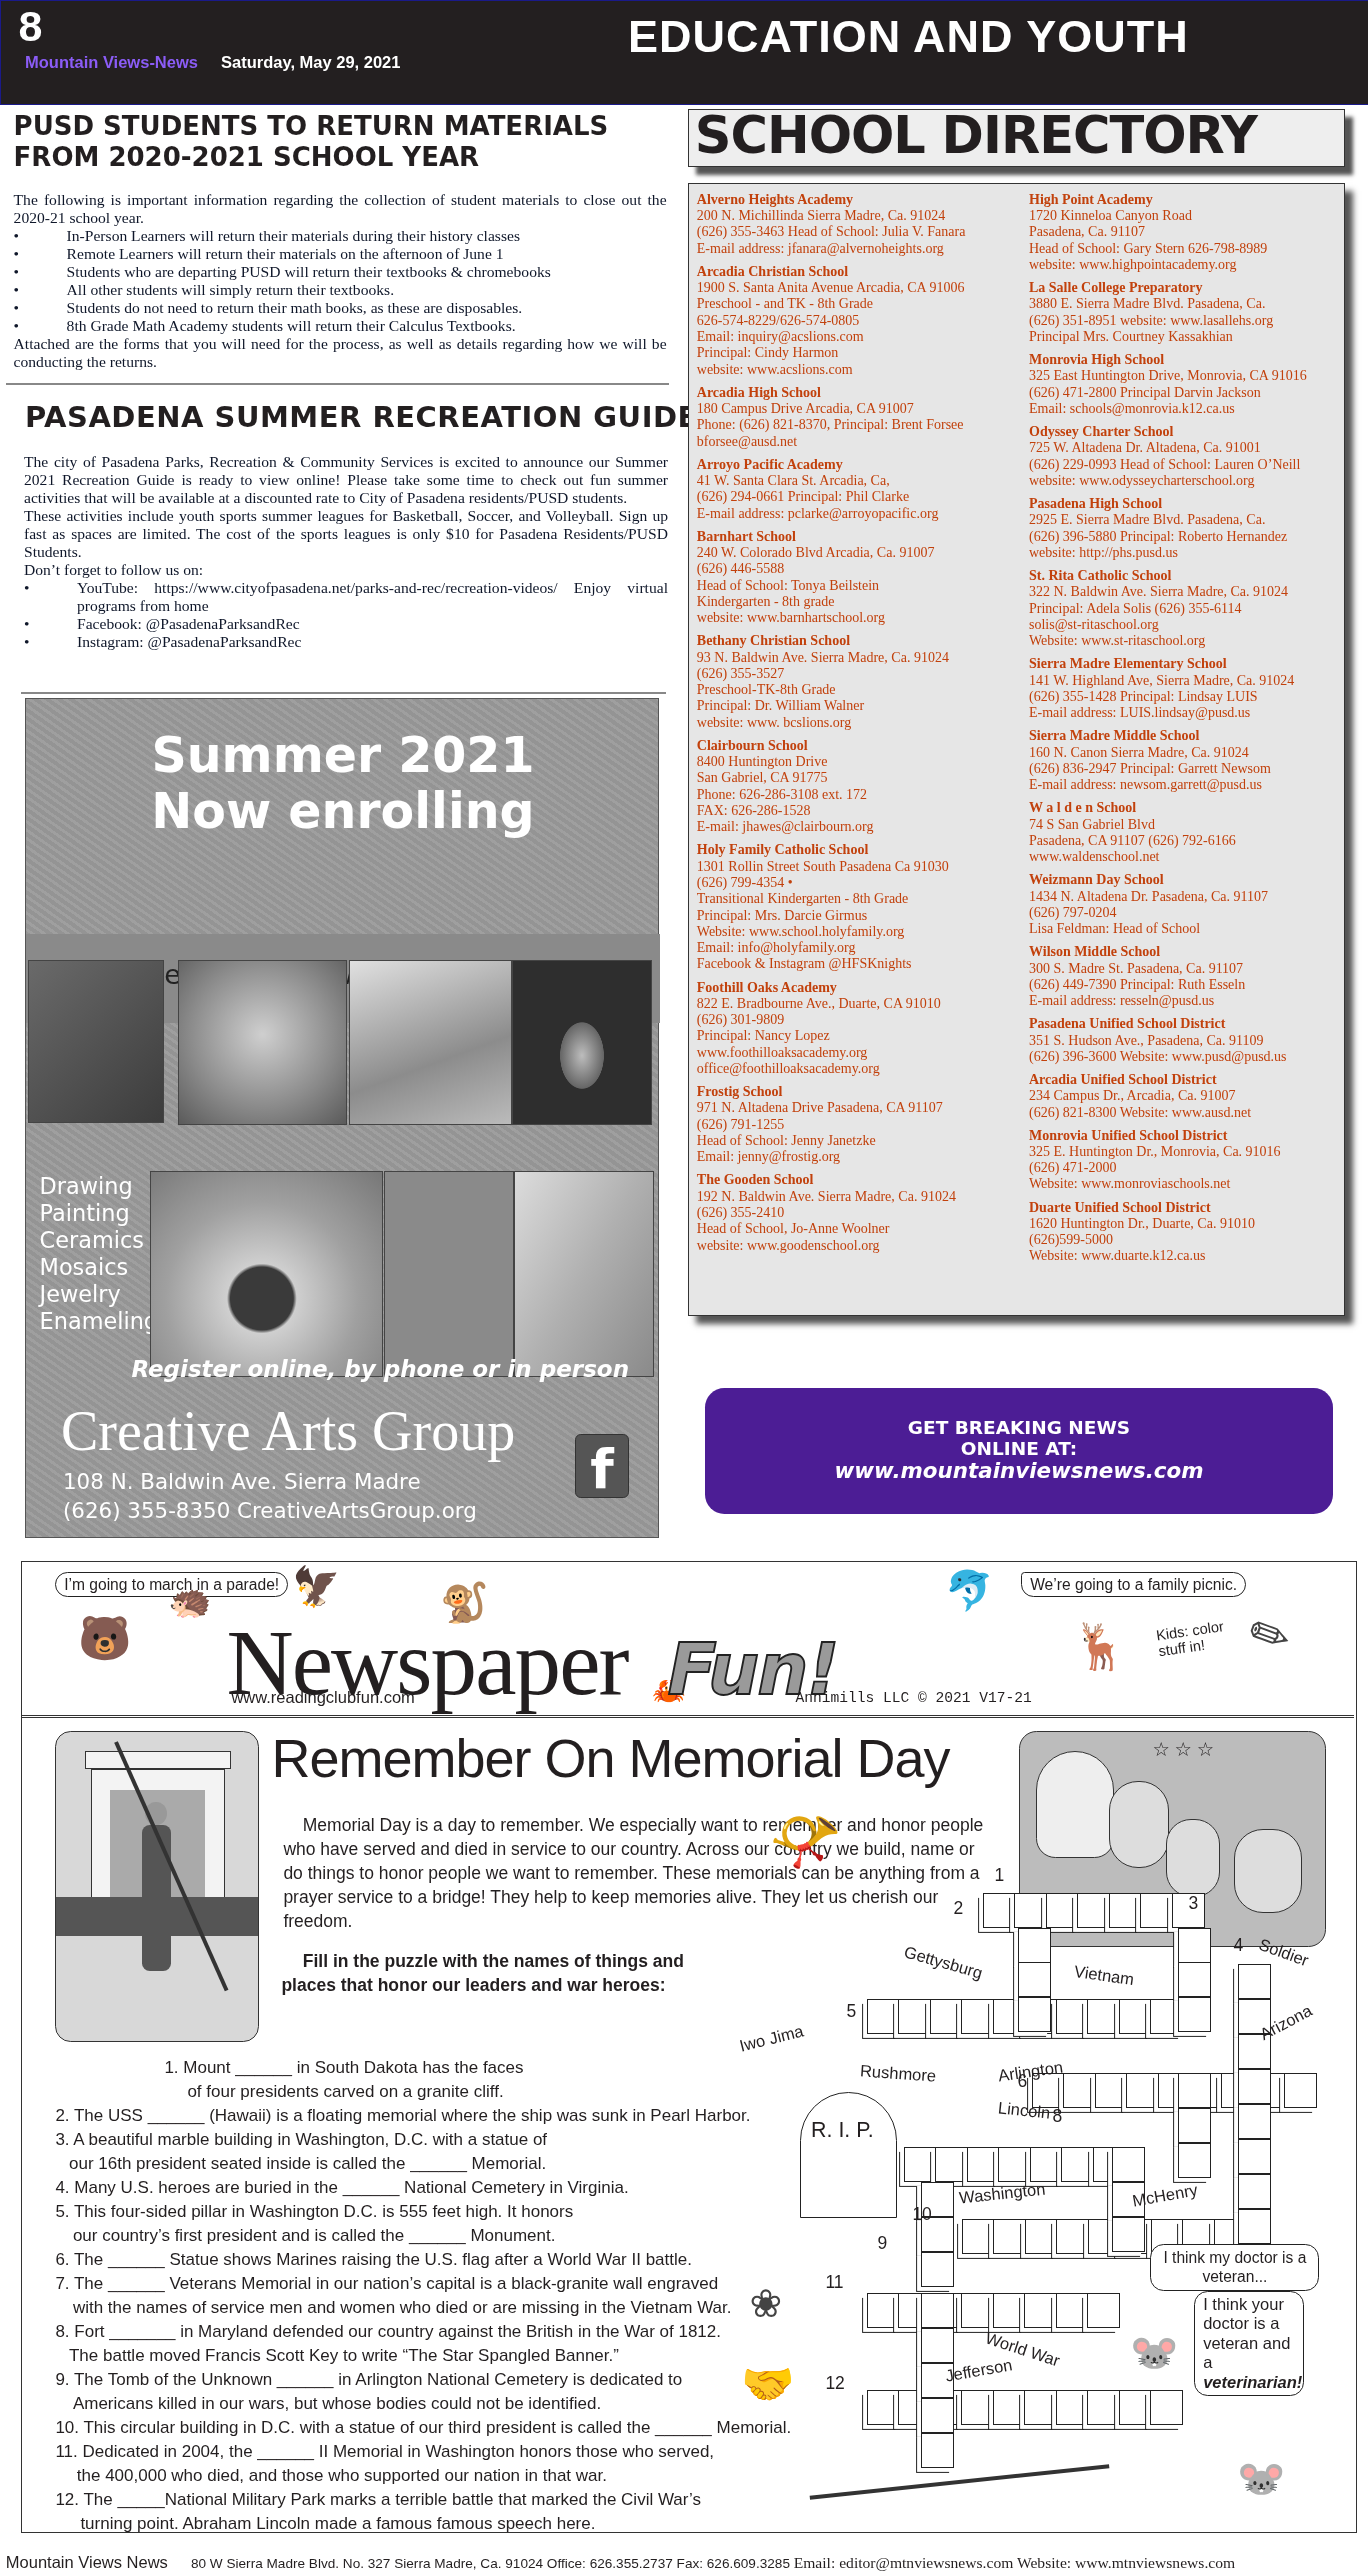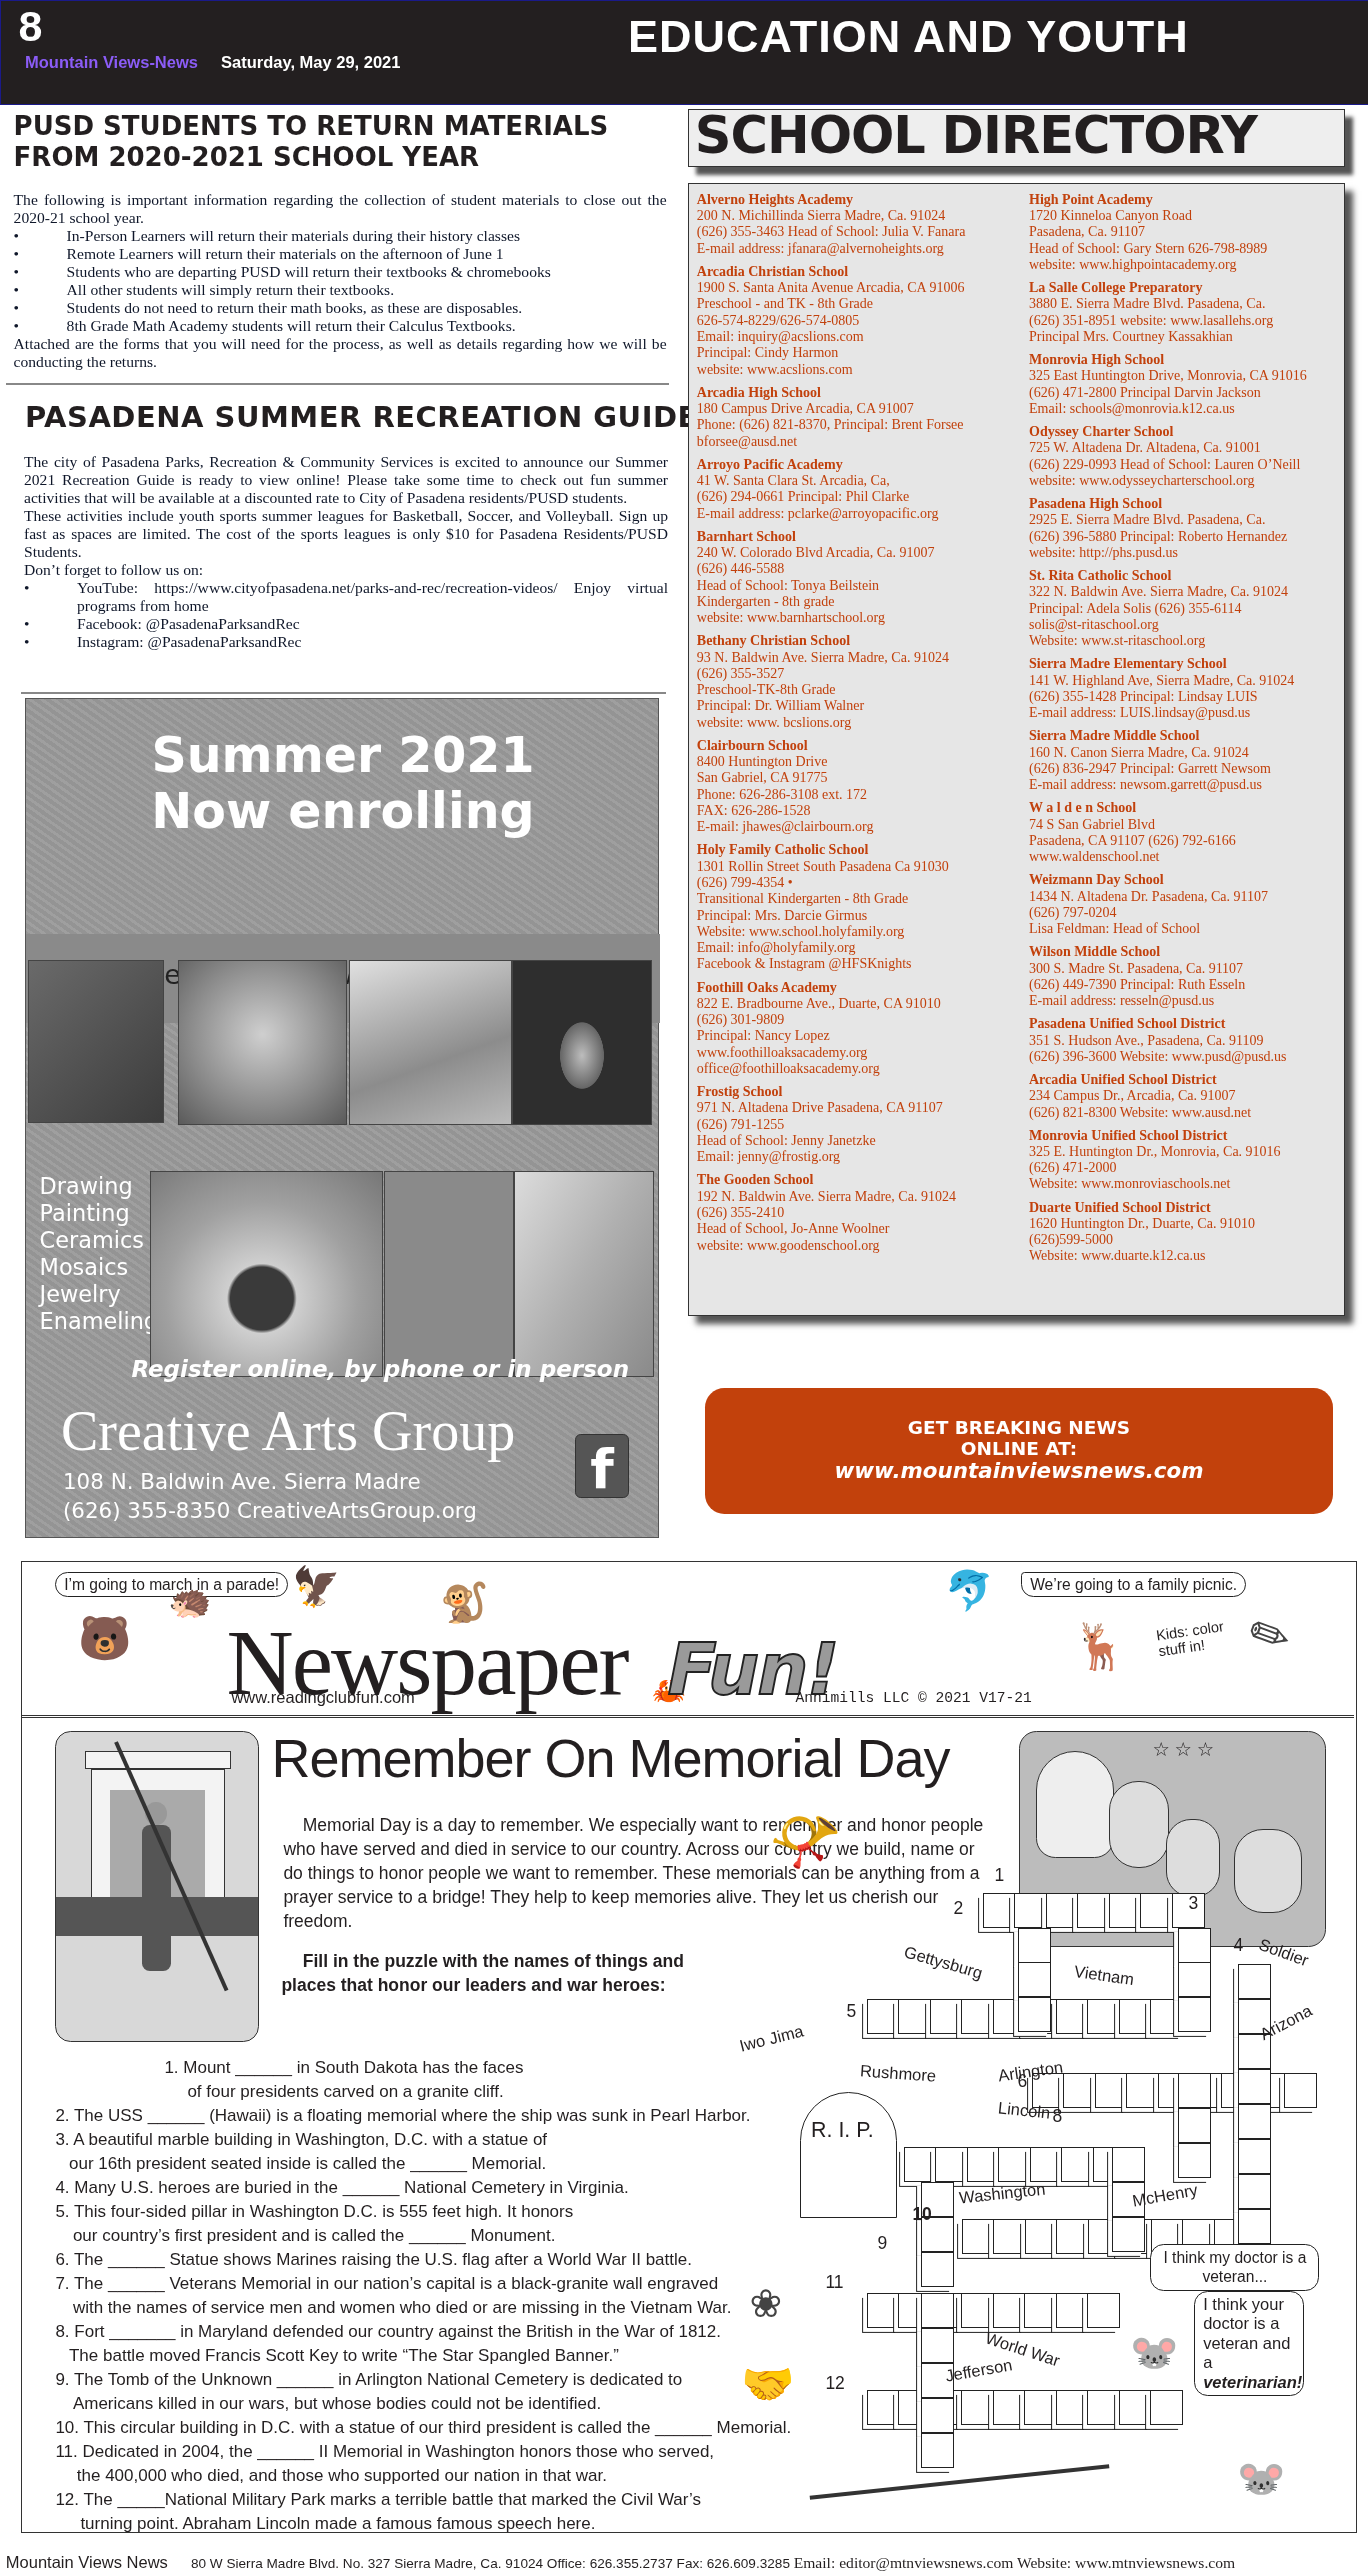--- a/index.html
+++ b/index.html
@@ -42,21 +42,21 @@
   .dir-title-box { left: 688px; top: 109px; width: 657px; height: 58px; background: #eeeeee; border: 1px solid #333; box-shadow: 7.8px 7.8px 3.9px #555; }
   .dir-title { left: 5.8px; top: -3.9px; font-family: "DejaVu Sans", sans-serif; font-weight: bold; font-size: 51px; letter-spacing: -1px; color: #231f20; }
   .dir-box { left: 688px; top: 183px; width: 657px; height: 1133px; background: #e6e6e6; border: 1px solid #333; box-shadow: 7.8px 7.8px 5.8px #555; }
   .dir-col { top: 7.8px; width: 316px; }
   .dir-col.c1 { left: 7.8px; }
   .dir-col.c2 { left: 340px; width: 311px; }
   .school { font-size: 14px; line-height: 16.3px; margin-bottom: 6.8px; color: #c2410c; }
   .school .sname { font-weight: bold; }
 
   
-  .news-pill { left: 705px; top: 1388px; width: 628px; height: 126px; background: #c2410c; border-radius: 19.4px; color: #fff; text-align: center; font-family: "DejaVu Sans", sans-serif; font-weight: bold; font-size: 18.5px; line-height: 21.4px; padding-top: 29px; }
+  .news-pill { left: 705px; top: 1388px; width: 628px; height: 126px; background: #4c1d95; border-radius: 19.4px; color: #fff; text-align: center; font-family: "DejaVu Sans", sans-serif; font-weight: bold; font-size: 18.5px; line-height: 21.4px; padding-top: 29px; }
   .news-url { font-style: italic; font-size: 21.4px; }
 
   
   .fun-outer { left: 21.4px; top: 1561px; width: 1336px; height: 972px; border: 1.9px solid #333; }
   .fun-header { left: 0; top: 0; width: 1332px; height: 156px; border-bottom: 3.9px double #333; }
   .fun-logo { left: 204px; top: 47px; font-family: "Liberation Serif", serif; font-size: 93px; color: #231f20; letter-spacing: -1.9px; }
   .fun-logo-fun { font-family: "DejaVu Sans", sans-serif; font-weight: bold; font-style: italic; color: #9a9a9a; -webkit-text-stroke: 1.9px #222; font-size: 72px; margin-left: 40px; }
   .fun-web { left: 209px; top: 126px; font-family: "Liberation Sans", sans-serif; font-size: 16.5px; }
   .fun-copy { left: 773px; top: 128px; font-family: Liberation Mono, monospace; font-size: 14.6px; text-align: right; }
   .bubble { background: #fff; border: 1.5px solid #222; border-radius: 13.6px; font-family: "Liberation Sans", sans-serif; font-size: 15.6px; padding: 2.9px 7.8px; }
@@ -515,21 +515,21 @@
       <div class="xw-cell" style="position: absolute; left: 900px; top: 871px;"></div>
       <div class="xw-num" style="left: 972px; top: 303px;">1</div>
       <div class="xw-num" style="left: 931px; top: 336px;">2</div>
       <div class="xw-num" style="left: 1166px; top: 331px;">3</div>
       <div class="xw-num" style="left: 1211px; top: 373px;">4</div>
       <div class="xw-num" style="left: 824px; top: 439px;">5</div>
       <div class="xw-num" style="left: 995px; top: 509px;">6</div>
       <div class="xw-num" style="left: 857px; top: 579px;">7</div>
       <div class="xw-num" style="left: 1030px; top: 544px;">8</div>
       <div class="xw-num" style="left: 855px; top: 671px;">9</div>
-      <div class="xw-num" style="left: 890px; top: 642px; font-weight: bold;">10</div>
+      <div class="xw-num" style="left: 890px; top: 642px;">10</div>
       <div class="xw-num" style="left: 803px; top: 710px;">11</div>
       <div class="xw-num" style="left: 803px; top: 811px;">12</div>
     </div>
 
   <div class="word-bank" style="left:881px; top:391px; transform:rotate(16deg);">Gettysburg</div>
   <div class="word-bank" style="left:1052px; top:404px; transform:rotate(8deg);">Vietnam</div>
   <div class="word-bank" style="left:1236px; top:381px; transform:rotate(20deg);">Soldier</div>
   <div class="word-bank" style="left:1236px; top:451px; transform:rotate(-28deg);">Arizona</div>
   <div class="word-bank" style="left:717px; top:467px; transform:rotate(-14deg);">Iwo Jima</div>
   <div class="word-bank" style="left:838px; top:502px; transform:rotate(4deg);">Rushmore</div>

